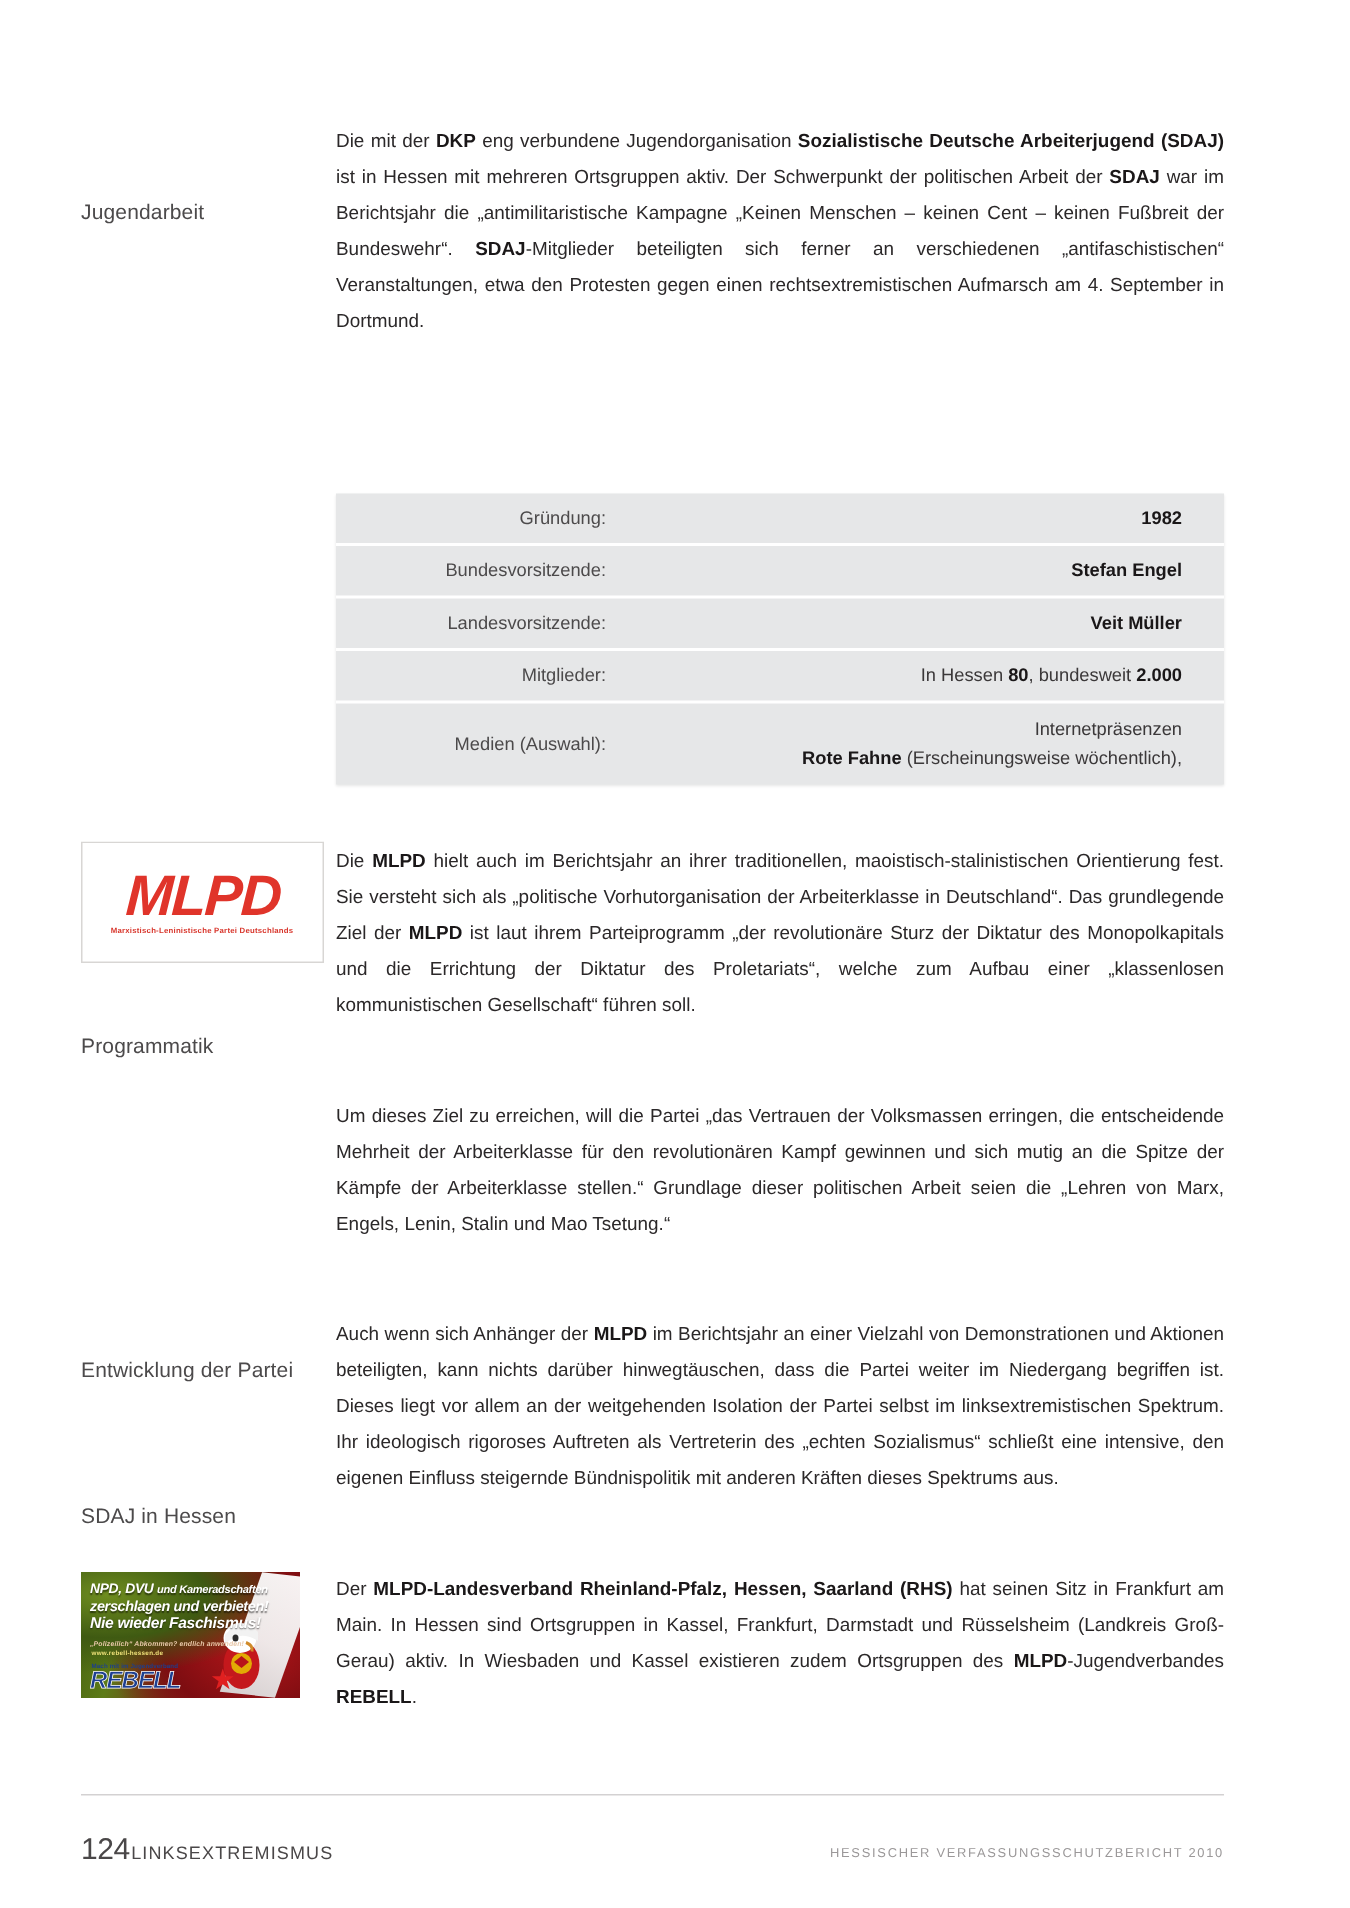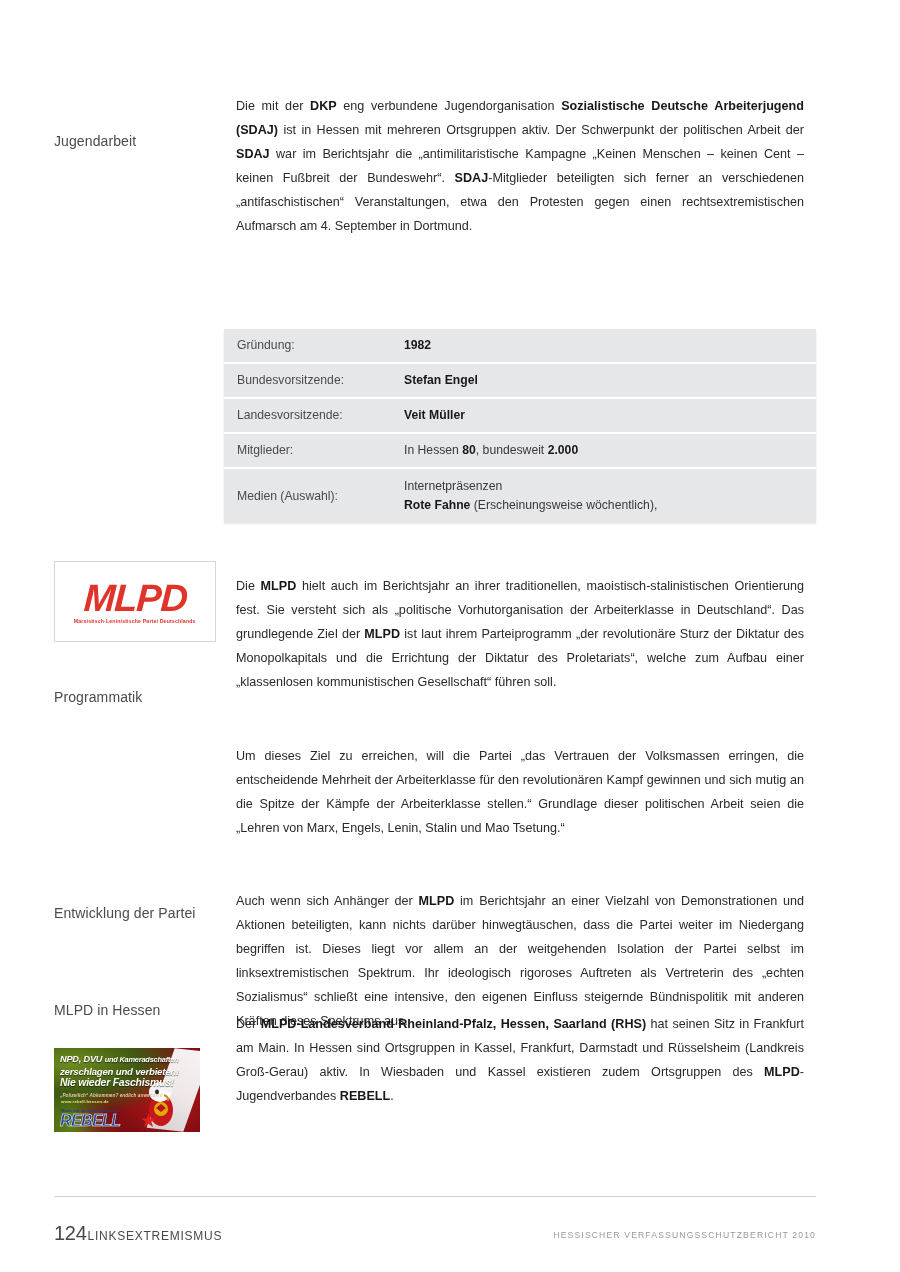--- a/index.html
+++ b/index.html
@@ -27,21 +27,21 @@
     letter-spacing: 0.1px;
   }
 
   
   .col {
     position: absolute;
     left: 224px;
     width: 592px;
   }
   p.body {
-    margin: 12px;
+    margin: 0;
     font-size: 12.6px;
     line-height: 24.1px;
     text-align: justify;
     color: #2b2829;
     letter-spacing: 0.01px;
   }
   p.body b { font-weight: bold; color: #1a1718; }
 
   
   h2.section-heading {
@@ -79,21 +79,21 @@
     padding-left: 13px;
     font-size: 12.2px;
     color: #4c4a4b;
     line-height: 17px;
   }
   .fact-val {
     flex: 1 1 auto;
     font-size: 12.2px;
     color: #3b3839;
     line-height: 19px;
-    padding-right: 10px;
+    padding-right: 28px;
   }
   .fact-val b { font-weight: bold; color: #1a1718; }
 
   
   .figure {
     position: absolute;
     left: 54px;
     overflow: hidden;
   }
 
@@ -226,28 +226,28 @@
   }
 </style>
 </head>
 <body>
 
 <div class="page">
 
   <div class="margin-note" style="top:134px;">Jugendarbeit</div>
   <div class="margin-note" style="top:690px;">Programmatik</div>
   <div class="margin-note" style="top:906px;">Entwicklung der Partei</div>
-  <div class="margin-note" style="top:1003px;">MLPD in Hessen</div>
+  <div class="margin-note" style="top:1003px;">SDAJ in Hessen</div>
 
   <div class="col" style="top:82px;">
     <p class="body"><span>Die mit der </span><b>DKP</b><span> eng verbundene Jugendorganisation </span><b>Sozialistische Deutsche Arbeiterjugend (SDAJ)</b><span> ist in Hessen mit mehreren Ortsgruppen aktiv. Der Schwerpunkt der politischen Arbeit der </span><b>SDAJ</b><span> war im Berichtsjahr die „antimilitaristische Kampagne „Keinen Menschen – keinen Cent – keinen Fußbreit der Bundeswehr“. </span><b>SDAJ</b><span>-Mitglieder beteiligten sich ferner an verschiedenen „antifaschistischen“ Veranstaltungen, etwa den Protesten gegen einen rechtsextremistischen Aufmarsch am 4. September in Dortmund.</span></p>
   </div>
 
 
-  <div class="fact-table" style="top:329px;">
+  <div class="fact-table" style="top:329px;text-align:right;">
 
     <div class="fact-row">
       <div class="fact-key">Gründung:</div>
       <div class="fact-val"><b>1982</b></div>
     </div>
 
     <div class="fact-row">
       <div class="fact-key">Bundesvorsitzende:</div>
       <div class="fact-val"><b>Stefan Engel</b></div>
     </div>
@@ -308,21 +308,21 @@
         <div class="hl3">Nie wieder Faschismus!</div>
         <div class="hl4">„Polizeilich“ Abkommen? endlich anwenden!</div>
       </div>
       <div class="url">www.rebell-hessen.de</div>
       <div class="kicker">Mach mit im Jugendverband</div>
       <div class="rebell-logo">REBELL</div>
       <div class="star">★</div>
     </div>
   </div>
 
-  <div class="col" style="top:1000px;">
+  <div class="col" style="top:1047px;">
     <p class="body"><span>Der </span><b>MLPD-Landesverband Rheinland-Pfalz, Hessen, Saarland (RHS)</b><span> hat seinen Sitz in Frankfurt am Main. In Hessen sind Ortsgruppen in Kassel, Frankfurt, Darmstadt und Rüsselsheim (Landkreis Groß-Gerau) aktiv. In Wiesbaden und Kassel existieren zudem Ortsgruppen des </span><b>MLPD</b><span>-Jugendverbandes </span><b>REBELL</b><span>.</span></p>
   </div>
 
   <div class="footer-rule"></div>
   <div class="footer-left">
     <div class="footer-pageno">124</div>
     <div class="footer-sectionname">LINKSEXTREMISMUS</div>
   </div>
   <div class="footer-right">HESSISCHER VERFASSUNGSSCHUTZBERICHT 2010</div>
 

